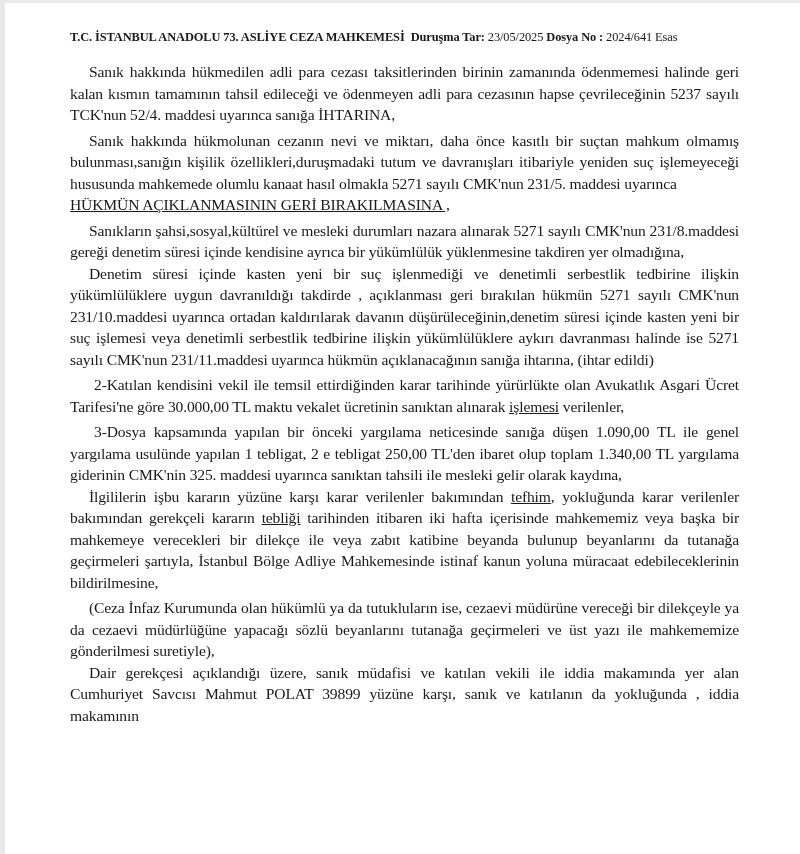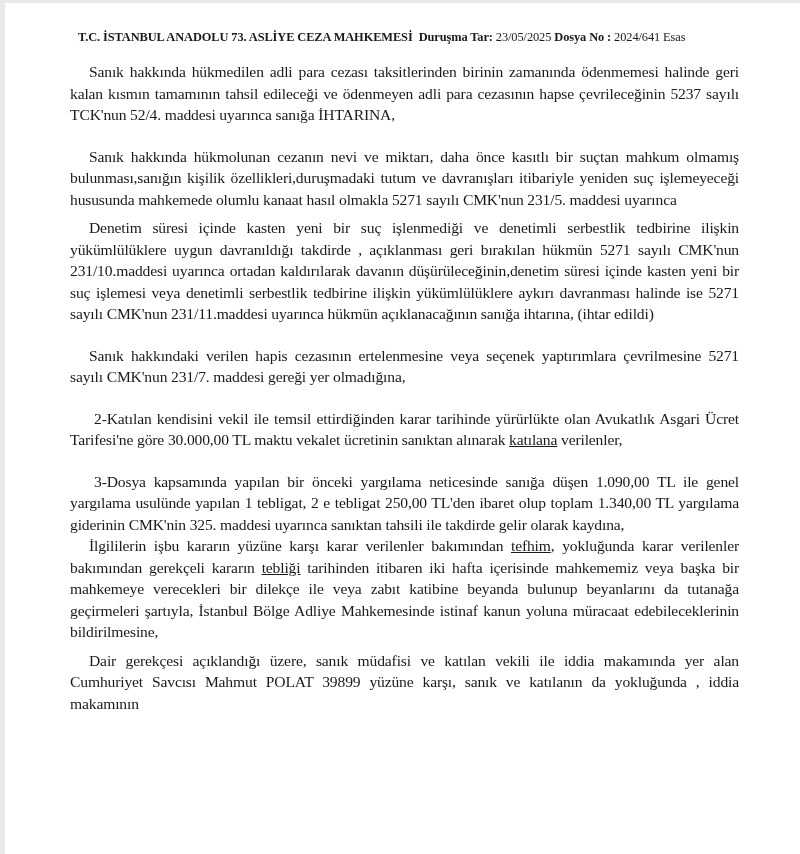--- a/index.html
+++ b/index.html
@@ -10,33 +10,33 @@
     color: #1a1a1a;
   }
   .page {
     position: absolute; left: 5px; top: 3px; right: 0; bottom: 0;
     background: #ffffff;
   }
   .content {
     position: absolute; left: 65px; top: 0; width: 669px;
   }
   .header {
-    position: absolute; left: 8px; top: 27px; width: 700px;
+    position: absolute; left: 0; top: 27px; width: 700px;
     font-size: 12.4px; white-space: nowrap; letter-spacing: -0.1px;
   }
   .header b { font-weight: bold; }
   .body-text {
     position: absolute; left: 0; top: 58px; width: 669px;
     font-size: 15.6px; line-height: 21.5px; letter-spacing: -0.15px;
   }
   .body-text p {
     margin: 0; text-align: justify; text-indent: 19px;
   }
-  .body-text p.gap { margin-top: 20px; }
-  .body-text p.gap2 { margin-top: 7px; }
+  .body-text p.gap { margin-top: 4px; }
+  .body-text p.gap2 { margin-top: 0; }
   b { font-weight: normal; }
   u { text-decoration: underline; }
   .ind2 { text-indent: 24px !important; }
 </style>
 </head>
 <body>
 
 <div class="page">
   <div class="content">
 
@@ -45,33 +45,34 @@
       <b>Duruşma Tar:</b>
       <span>23/05/2025</span>
       <b>Dosya No :</b>
       <span>2024/641 Esas</span>
     </div>
 
     <div class="body-text">
 
       <p><span>Sanık hakkında hükmedilen adli para cezası taksitlerinden birinin zamanında ödenmemesi halinde geri kalan kısmın tamamının tahsil edileceği ve ödenmeyen adli para cezasının hapse çevrileceğinin 5237 sayılı TCK'nun 52/4. maddesi uyarınca sanığa </span><b>İHTARINA,</b></p>
 
-      <p class="gap"><span>Sanık hakkında hükmolunan cezanın nevi ve miktarı, daha önce kasıtlı bir suçtan mahkum olmamış bulunması,sanığın kişilik özellikleri,duruşmadaki tutum ve davranışları itibariyle yeniden suç işlemeyeceği hususunda mahkemede olumlu kanaat hasıl olmakla 5271 sayılı CMK'nun 231/5. maddesi uyarınca</span><br></p>
+      <p class="gap"><span>Sanık hakkında hükmolunan cezanın nevi ve miktarı, daha önce kasıtlı bir suçtan mahkum olmamış bulunması,sanığın kişilik özellikleri,duruşmadaki tutum ve davranışları itibariyle yeniden suç işlemeyeceği hususunda mahkemede olumlu kanaat hasıl olmakla 5271 sayılı CMK'nun 231/5. maddesi uyarınca</span><br><b><u>HÜKMÜN AÇIKLANMASININ GERİ BIRAKILMASINA ,</u></b></p>
+
+
+      <p class="gap"><span>Sanıkların şahsi,sosyal,kültürel ve mesleki durumları nazara alınarak 5271 sayılı CMK'nun 231/8.maddesi gereği denetim süresi içinde kendisine ayrıca bir yükümlülük yüklenmesine takdiren </span><b>yer olmadığına,</b></p>
+
+      <p class="gap2"><span>Denetim süresi içinde kasten yeni bir suç işlenmediği ve denetimli serbestlik tedbirine ilişkin yükümlülüklere uygun davranıldığı takdirde , açıklanması geri bırakılan hükmün 5271 sayılı CMK'nun 231/10.maddesi uyarınca ortadan kaldırılarak davanın düşürüleceğinin,denetim süresi içinde kasten yeni bir suç işlemesi veya denetimli serbestlik tedbirine ilişkin yükümlülüklere aykırı davranması halinde ise 5271 sayılı CMK'nun 231/11.maddesi uyarınca hükmün açıklanacağının </span><b>sanığa ihtarına,</b><span> (ihtar edildi)</span></p>
 
 
 
-      <p class="gap2"><span>Denetim süresi içinde kasten yeni bir suç işlenmediği ve denetimli serbestlik tedbirine ilişkin yükümlülüklere uygun davranıldığı takdirde , açıklanması geri bırakılan hükmün 5271 sayılı CMK'nun 231/10.maddesi uyarınca ortadan kaldırılarak davanın düşürüleceğinin,denetim süresi içinde kasten yeni bir suç işlemesi veya denetimli serbestlik tedbirine ilişkin yükümlülüklere aykırı davranması halinde ise 5271 sayılı CMK'nun 231/11.maddesi uyarınca hükmün açıklanacağının </span><b>sanığa ihtarına,</b><span> (ihtar edildi)</span></p>
+      <p class="gap ind2"><b>2</b><span>-Katılan kendisini vekil ile temsil ettirdiğinden karar tarihinde yürürlükte olan Avukatlık Asgari Ücret Tarifesi'ne göre 30.000,00 TL maktu vekalet ücretinin sanıktan alınarak </span><b><u>işlemesi</u></b><b> verilenler,</b></p>
 
-      <p class="gap"><span>Sanık hakkındaki verilen hapis cezasının ertelenmesine veya seçenek yaptırımlara çevrilmesine 5271 sayılı CMK'nun  231/7. maddesi gereği </span><b>yer olmadığına,</b></p>
-
-
-      <p class="gap ind2"><b>2</b><span>-Katılan kendisini vekil ile temsil ettirdiğinden karar tarihinde yürürlükte olan Avukatlık Asgari Ücret Tarifesi'ne göre 30.000,00 TL maktu vekalet ücretinin sanıktan alınarak </span><b><u>katılana</u></b><b> verilenler,</b></p>
-
-      <p class="gap ind2"><b>3</b><span>-Dosya kapsamında yapılan bir önceki yargılama neticesinde sanığa düşen 1.090,00 TL ile  genel yargılama usulünde yapılan 1  tebligat, 2 e tebligat 250,00 TL'den ibaret olup toplam 1.340,00 TL yargılama giderinin CMK'nin 325. maddesi uyarınca sanıktan tahsili ile </span><b>takdirde gelir olarak kaydına,</b></p>
+      <p class="gap ind2"><b>3</b><span>-Dosya kapsamında yapılan bir önceki yargılama neticesinde sanığa düşen 1.090,00 TL ile  genel yargılama usulünde yapılan 1  tebligat, 2 e tebligat 250,00 TL'den ibaret olup toplam 1.340,00 TL yargılama giderinin CMK'nin 325. maddesi uyarınca sanıktan tahsili ile </span><b>mesleki gelir olarak kaydına,</b></p>
 
       <p><span>İlgililerin işbu kararın yüzüne karşı karar verilenler bakımından </span><u>tefhim</u><span>, yokluğunda karar verilenler bakımından gerekçeli kararın </span><u>tebliği</u><span> tarihinden itibaren iki hafta içerisinde mahkememiz veya başka bir mahkemeye verecekleri bir dilekçe ile veya zabıt katibine beyanda bulunup beyanlarını da tutanağa geçirmeleri şartıyla, </span><b>İstanbul Bölge Adliye Mahkemesinde istinaf</b><span>  kanun yoluna müracaat edebileceklerinin </span><b>bildirilmesine</b><span>,</span></p>
 
+      <p class="gap"><span>(Ceza İnfaz Kurumunda olan hükümlü ya da tutukluların ise, cezaevi müdürüne vereceği bir dilekçeyle ya da cezaevi müdürlüğüne yapacağı sözlü beyanlarını tutanağa geçirmeleri ve üst yazı ile mahkememize gönderilmesi suretiyle),</span></p>
 
       <p class="gap2"><span>Dair gerekçesi açıklandığı üzere, sanık müdafisi ve katılan vekili ile iddia makamında yer alan Cumhuriyet Savcısı Mahmut POLAT 39899 </span><b>yüzüne  karşı</b><span>,  sanık ve katılanın da </span><b>yokluğunda</b><span> , iddia makamının </span></p>
 
     </div>
   </div>
 </div>
 
 </body></html>

